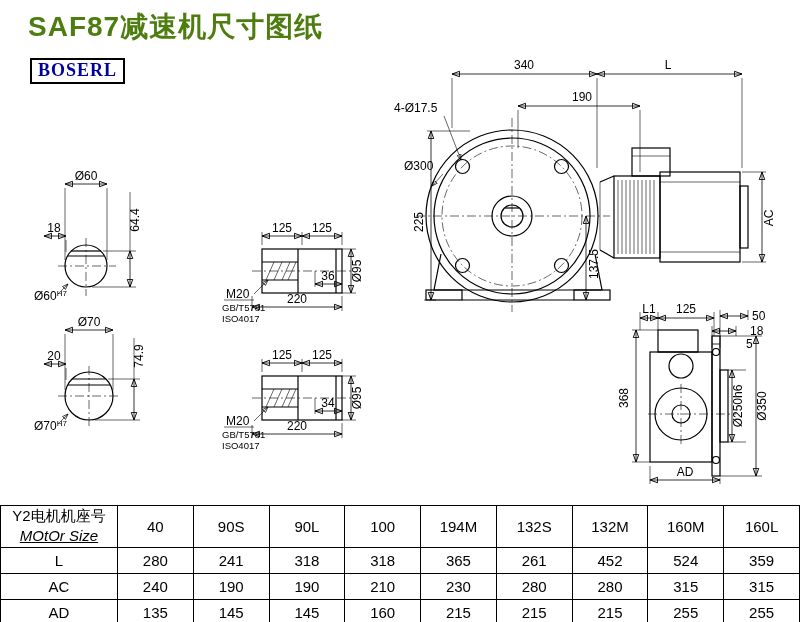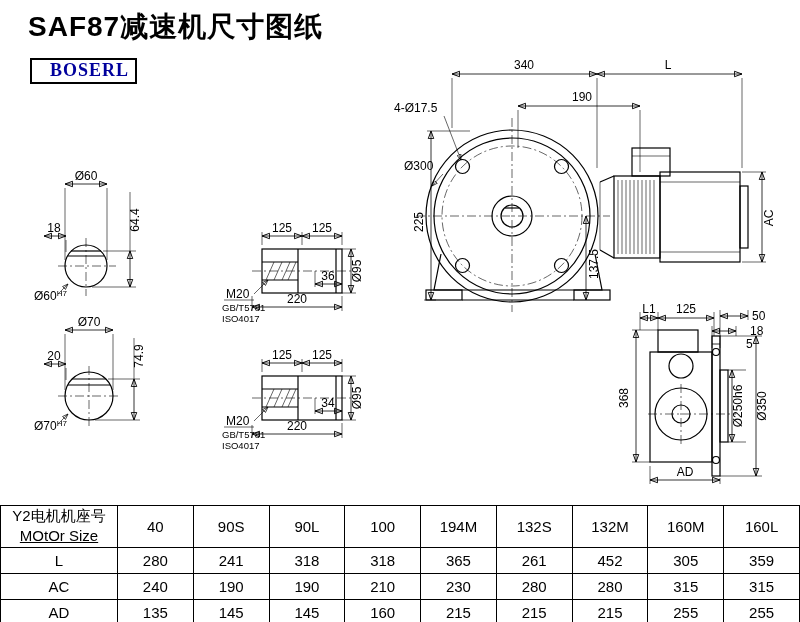--- a/index.html
+++ b/index.html
@@ -1,33 +1,33 @@
 <!DOCTYPE html>
 <html><head>
 <meta charset="utf-8">
 <style>
   * { margin:0; padding:0; box-sizing:border-box; }
   html,body { width:800px; height:622px; background:#fff; font-family:"Liberation Sans",sans-serif; position:relative; overflow:hidden; }
-  .title { position:absolute; left:28px; top:8px; font-size:28px; font-weight:bold; color:#000000; letter-spacing:1px; }
+  .title { position:absolute; left:28px; top:8px; font-size:28px; font-weight:bold; color:#4d7c0f; letter-spacing:1px; }
   .brand { position:absolute; left:30px; top:58px; border:2px solid #000; padding:0 6px 1px 6px; background:#fff; }
-  .brand span { font-family:"Liberation Serif",serif; font-size:18px; font-weight:bold; color:#00009c; letter-spacing:1px;margin-left:12px; }
+  .brand span { font-family:"Liberation Serif",serif; font-size:18px; font-weight:bold; color:#00009c; letter-spacing:1px; }
   svg.cad { position:absolute; left:0; top:0; }
   .cad line, .cad path, .cad rect, .cad circle { stroke:#000; fill:none; stroke-width:1.2; }
   .cad .dim { stroke-width:0.8; }
   .cad .thin { stroke-width:0.6; }
   .cad .cl { stroke-width:0.6; stroke-dasharray:9 3 2 3; }
   .cad text { fill:#000; stroke:none; font-size:12px; font-family:"Liberation Sans",sans-serif; }
   .cad text.s { font-size:9.5px; }
   .tablewrap { position:absolute; left:0; top:505px; width:800px; }
   table.dims { width:100%; border-collapse:collapse; table-layout:fixed; }
   table.dims td { border:1px solid #000; text-align:center; font-size:15px; color:#000; padding:0; }
   tr.hrow { height:39px;margin-left:26px; }
   tr.drow { height:26px; }
   td.hcell { text-align:left; padding-left:4px; font-size:14px; line-height:1.35; }
-  td.hcell .u { text-decoration:underline; }
+  td.hcell .u { text-decoration:underline;font-style:italic; }
 </style>
 </head>
 <body>
 
 <div class="title">SAF87减速机尺寸图纸</div>
 <div class="brand"><span>BOSERL</span></div>
 
 <svg class="cad" width="800" height="505" viewBox="0 0 800 505">
   <defs>
     <marker id="ar" viewBox="0 0 10 10" refX="9.5" refY="5" markerWidth="10" markerHeight="10" orient="auto-start-reverse">
@@ -301,21 +301,21 @@
       </tr>
       <tr class="drow">
         <td>L</td>
         <td>280</td>
         <td>241</td>
         <td>318</td>
         <td>318</td>
         <td>365</td>
         <td>261</td>
         <td>452</td>
-        <td>305</td>
+        <td>524</td>
         <td>359</td>
       </tr>
       <tr class="drow">
         <td>AC</td>
         <td>240</td>
         <td>190</td>
         <td>190</td>
         <td>210</td>
         <td>230</td>
         <td>280</td>

